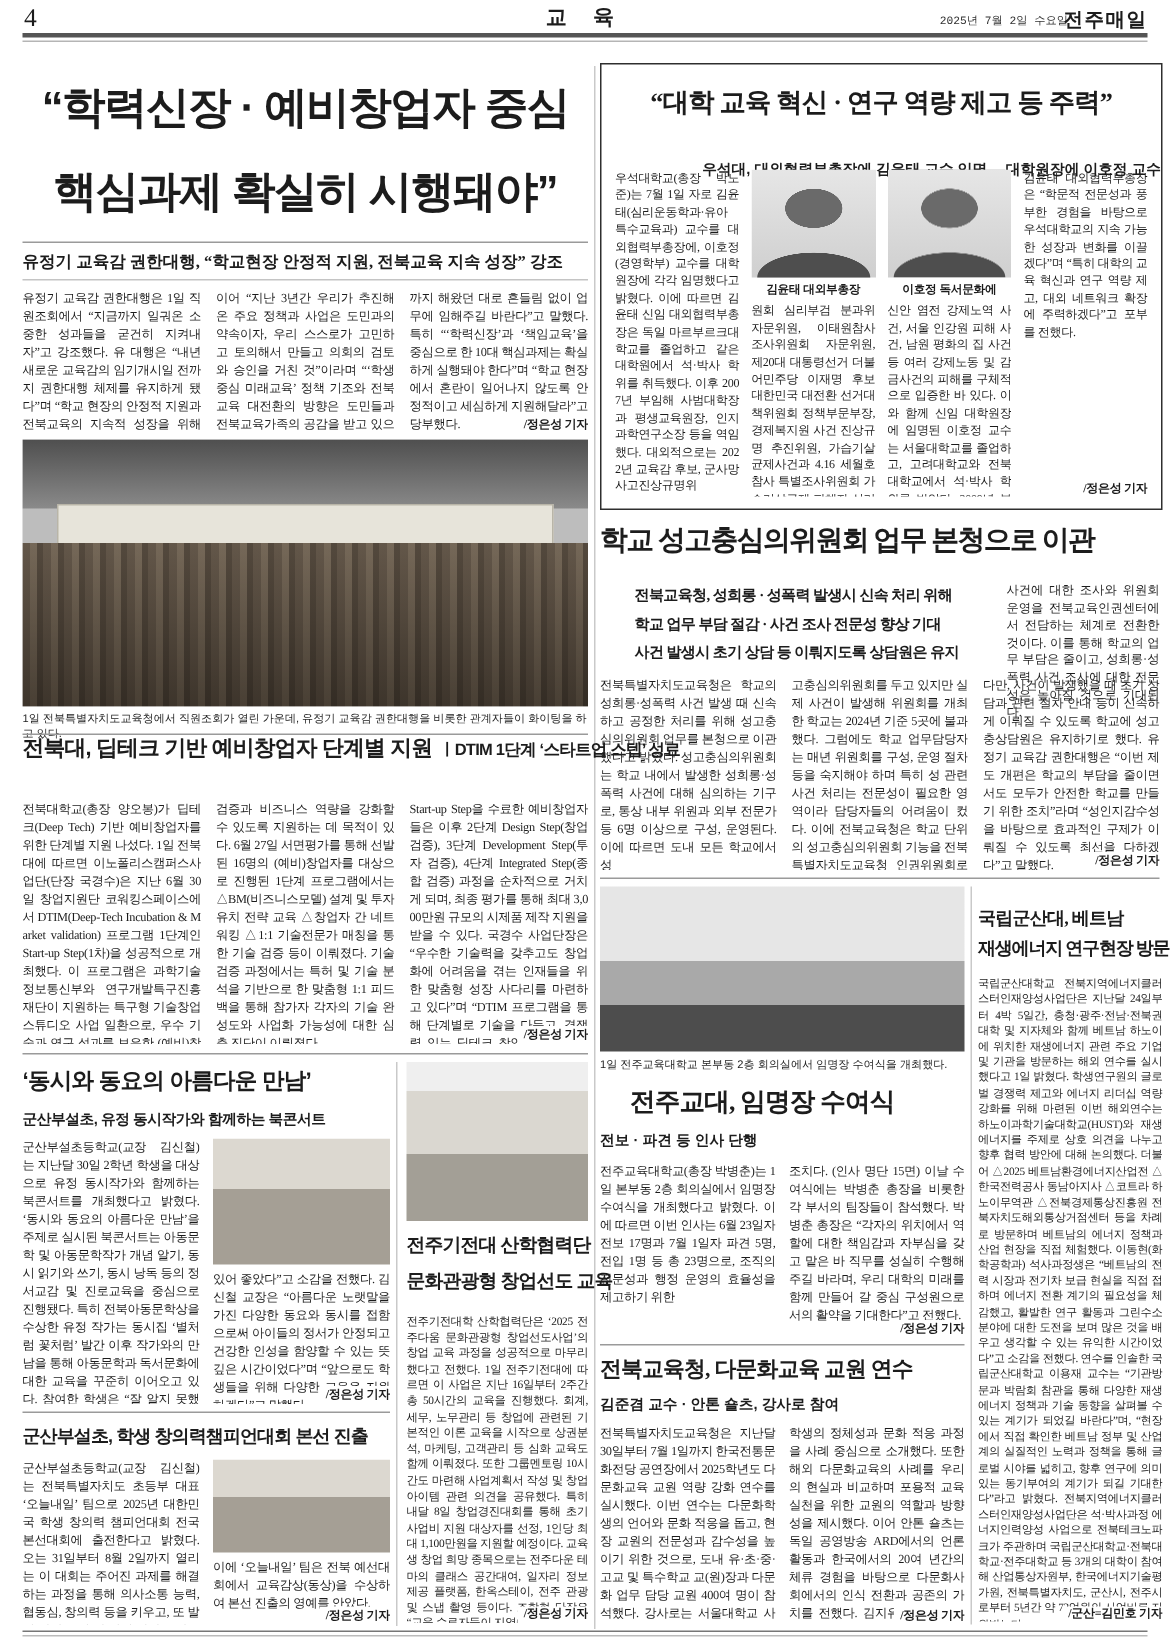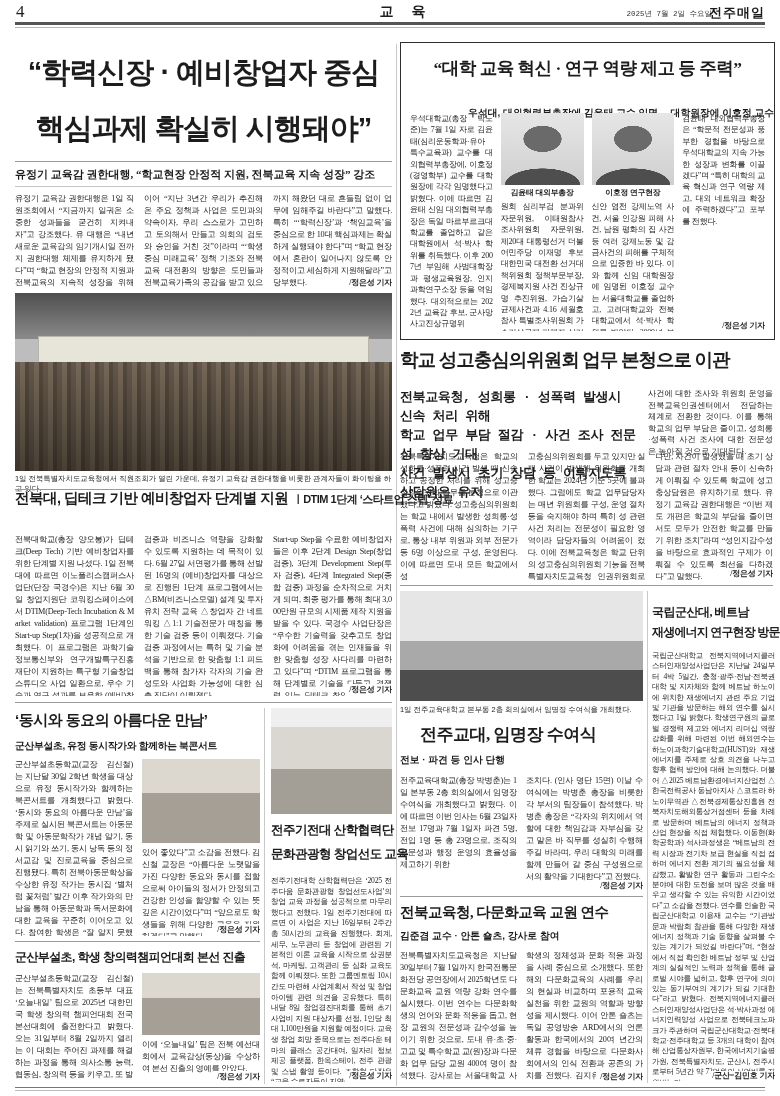--- a/index.html
+++ b/index.html
@@ -1,22 +1,22 @@
 <!DOCTYPE html>
 <html><head>
 <meta charset="utf-8">
 <style>
   html,body{margin:0;padding:0;background:#fff;}
   #page{position:relative;width:780px;height:1096px;background:#fff;overflow:hidden;
         font-family:"Liberation Serif",serif;color:#1c1c1c;}
   .abs{position:absolute;}
   
   #hdr-num{left:16px;top:2px;font-size:17px;}
-  #hdr-section{left:50%;transform:translateX(-50%);top:3px;font-family:Liberation Sans, sans-serif;
-               font-weight:bold;font-size:14px;letter-spacing:7px;margin-left:16px;}
+  #hdr-section{left:50%;transform:translateX(-50%);top:3px;font-family:Liberation Serif, serif;
+               font-weight:bold;font-size:14px;letter-spacing:7px;}
   #hdr-date{right:68px;top:9px;font-size:7.5px;font-family:Liberation Mono, monospace;color:#333;}
   #hdr-paper{right:15px;top:4px;font-size:13px;font-weight:bold;letter-spacing:1px;}
   #hdr-rule{left:15px;right:15px;top:22px;height:3px;background:#555;}
   #hdr-rule2{left:15px;right:15px;top:27px;height:1px;background:#b5b5b5;}
   
   .hrule{height:1px;background:#9a9a9a;}
   .vrule{width:1px;background:#c9c9c9;}
   .body-cols{display:flex;gap:10px;font-size:8.2px;line-height:12px;letter-spacing:-0.2px;
              text-align:justify;word-break:break-all;}
   .col{flex:1;overflow:hidden;position:relative;}
@@ -84,22 +84,22 @@
   #u-sub{position:absolute;left:0;right:0;top:64px;text-align:right;
       font-family:"Liberation Sans",sans-serif;font-weight:bold;font-size:9.8px;}
   #u-body{position:absolute;left:9px;right:9px;top:70px;bottom:8px;gap:8px;
       font-size:8px;line-height:11.4px;}
   .u-photo{height:72px;margin-bottom:2px;}
   .u-cap{font-family:"Liberation Sans",sans-serif;font-weight:bold;font-size:7.8px;
       text-align:center;margin-bottom:3px;white-space:nowrap;}
   #gr-head{left:400px;top:347px;width:373px;font-weight:bold;font-size:18.5px;
       letter-spacing:-1px;white-space:nowrap;}
   #gr-subwrap{left:400px;top:388px;width:373px;display:flex;}
-  #gr-subs{width:240px;font-family:Liberation Mono, monospace;font-weight:bold;
-      font-size:13px;line-height:19px;letter-spacing:-0.4px;}
+  #gr-subs{width:240px;font-family:Liberation Serif, serif;font-weight:bold;
+      font-size:10px;line-height:19px;letter-spacing:-0.4px;margin-left:23px;}
   #gr-intro{flex:1;padding-left:8px;font-size:8.2px;line-height:11.6px;text-align:justify;
       word-break:break-all;}
   #gr-body{left:400px;top:451px;width:373px;height:129px;}
   #rule-r1{left:400px;top:585px;width:373px;}
   #jnue-photo{left:400px;top:591px;width:243px;height:110px;}
   #jnue-cap{left:400px;top:705px;width:243px;font-size:7.4px;
       font-family:Liberation Sans, sans-serif;color:#222;}
   #jnue-head{left:420px;top:723px;width:243px;font-weight:bold;font-size:17px;
       letter-spacing:-0.5px;}
   #jnue-sub{left:400px;top:754px;width:243px;font-family:"Liberation Sans",sans-serif;
@@ -198,21 +198,21 @@
     <div id="u-head">“대학 교육 혁신 · 연구 역량 제고 등 주력”</div>
     <div id="u-sub">우석대, 대외협력부총장에 김윤태 교수 임명… 대학원장에 이호정 교수</div>
     <div class="body-cols" id="u-body">
       <div class="col"><span>우석대학교(총장 박노준)는 7월 1일 자로 김윤태(심리운동학과·유아특수교육과) 교수를 대외협력부총장에, 이호정(경영학부) 교수를 대학원장에 각각 임명했다고 밝혔다. 이에 따르면 김윤태 신임 대외협력부총장은 독일 마르부르크대학교를 졸업하고 같은 대학원에서 석·박사 학위를 취득했다. 이후 2007년 부임해 사범대학장과 평생교육원장, 인지과학연구소장 등을 역임했다. 대외적으로는 2022년 교육감 후보, 군사망사고진상규명위</span></div>
       <div class="col">
         <div class="ph ph-portrait u-photo"></div>
         <div class="u-cap">김윤태 대외부총장</div>
         <span>원회 심리부검 분과위 자문위원, 이태원참사 조사위원회 자문위원, 제20대 대통령선거 더불어민주당 이재명 후보 대한민국 대전환 선거대책위원회 정책부문부장, 경제복지원 사건 진상규명 추진위원, 가습기살균제사건과 4.16 세월호참사 특별조사위원회 가습기살균제 피해자 심리지원 방안 연구사업 연구책임자 등 다양한 외부 활동을 통해 전문성을 발휘해 왔다. 특히 영화 ‘도가니’의 배경인 광주인화학교 사건과 원주 귀래 사랑의 집 사건, 제주 자립원 사건,</span></div>
       <div class="col">
         <div class="ph ph-portrait u-photo"></div>
-        <div class="u-cap">이호정 연구현장</div>
+        <div class="u-cap">이호정 독서문화에</div>
         <span>신안 염전 강제노역 사건, 서울 인강원 피해 사건, 남원 평화의 집 사건 등 여러 강제노동 및 감금사건의 피해를 구체적으로 입증한 바 있다. 이와 함께 신임 대학원장에 임명된 이호정 교수는 서울대학교를 졸업하고, 고려대학교와 전북대학교에서 석·박사 학위를 받았다. 2009년 본교에 부임한 후 산업지역개발연구소장과 인문사회과학연구소장 등을 역임했다.</span></div>
       <div class="col"><span>김윤태 대외협력부총장은 “학문적 전문성과 풍부한 경험을 바탕으로 우석대학교의 지속 가능한 성장과 변화를 이끌겠다”며 “특히 대학의 교육 혁신과 연구 역량 제고, 대외 네트워크 확장에 주력하겠다”고 포부를 전했다.</span>
         <span class="byline">/정은성 기자</span></div>
     </div>
   </div>
 
   <div class="abs" id="gr-head">학교 성고충심의위원회 업무 본청으로 이관</div>
   <div class="abs" id="gr-subwrap">
     <div id="gr-subs">
       <div>전북교육청, 성희롱 · 성폭력 발생시 신속 처리 위해</div>

